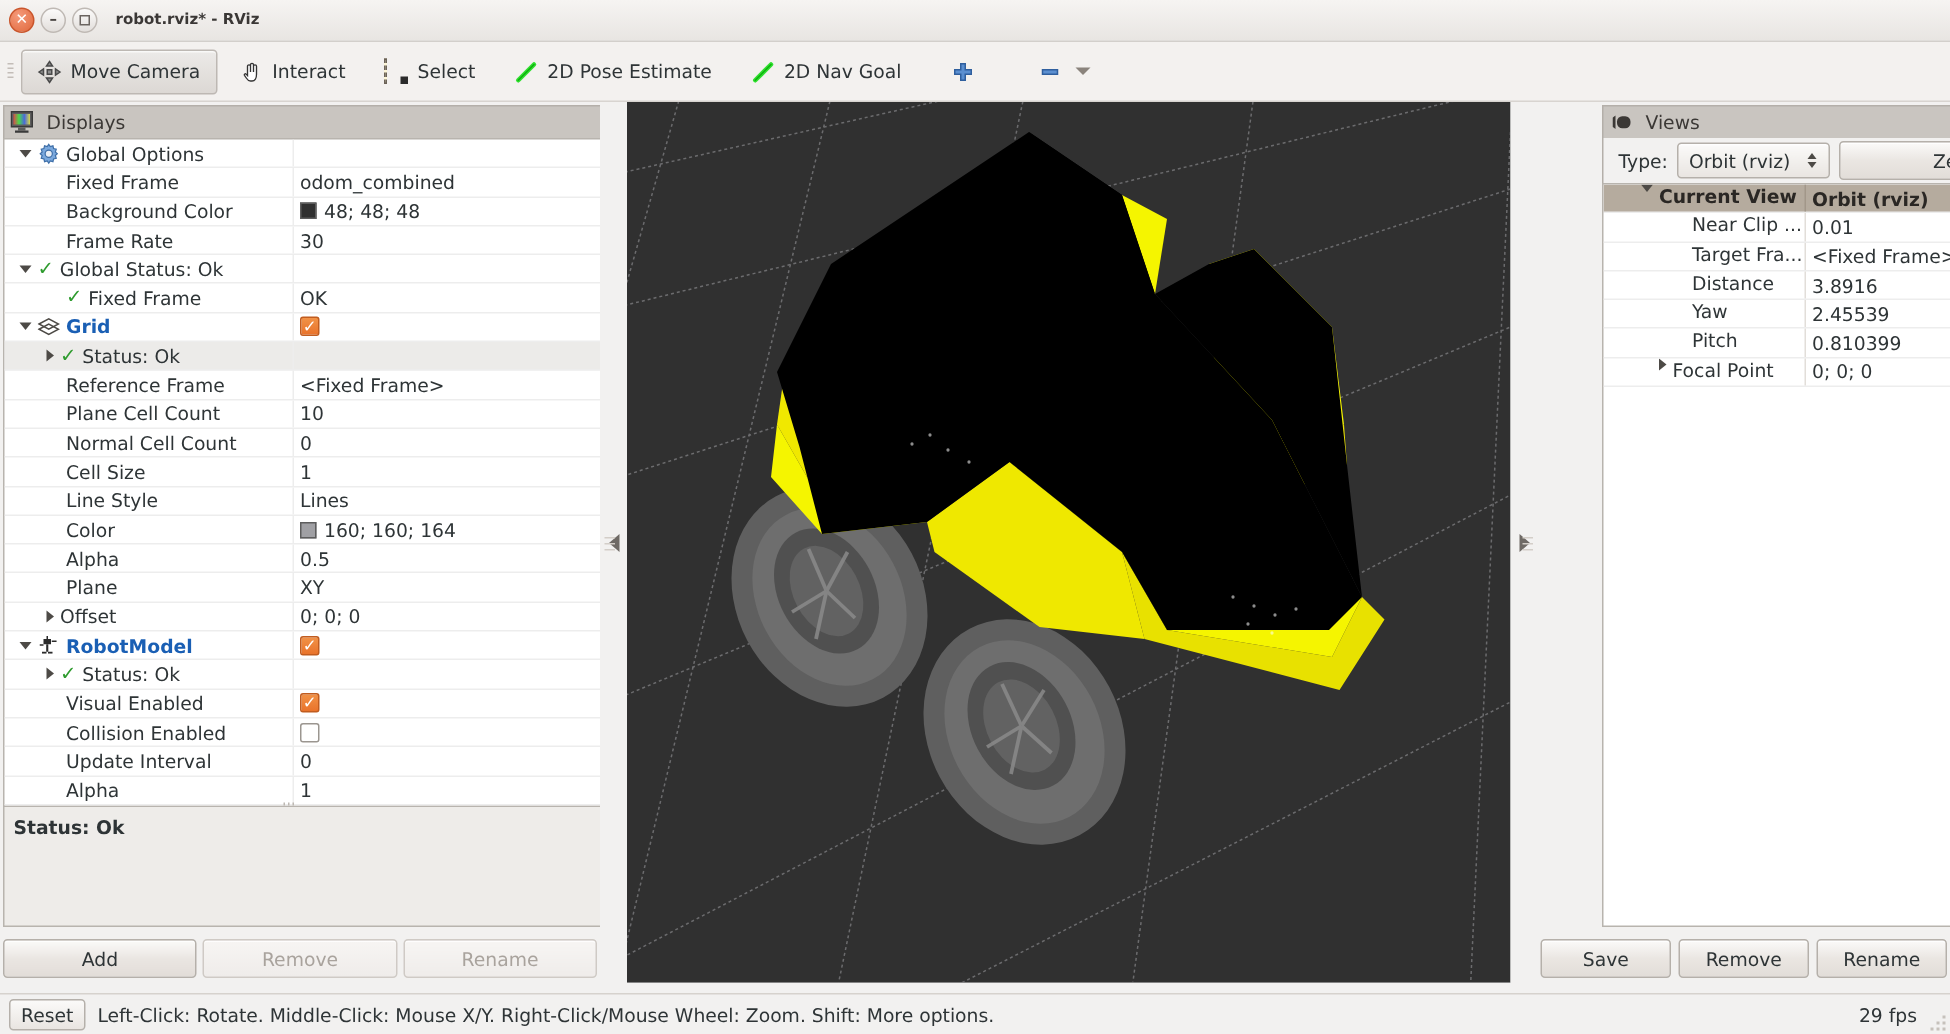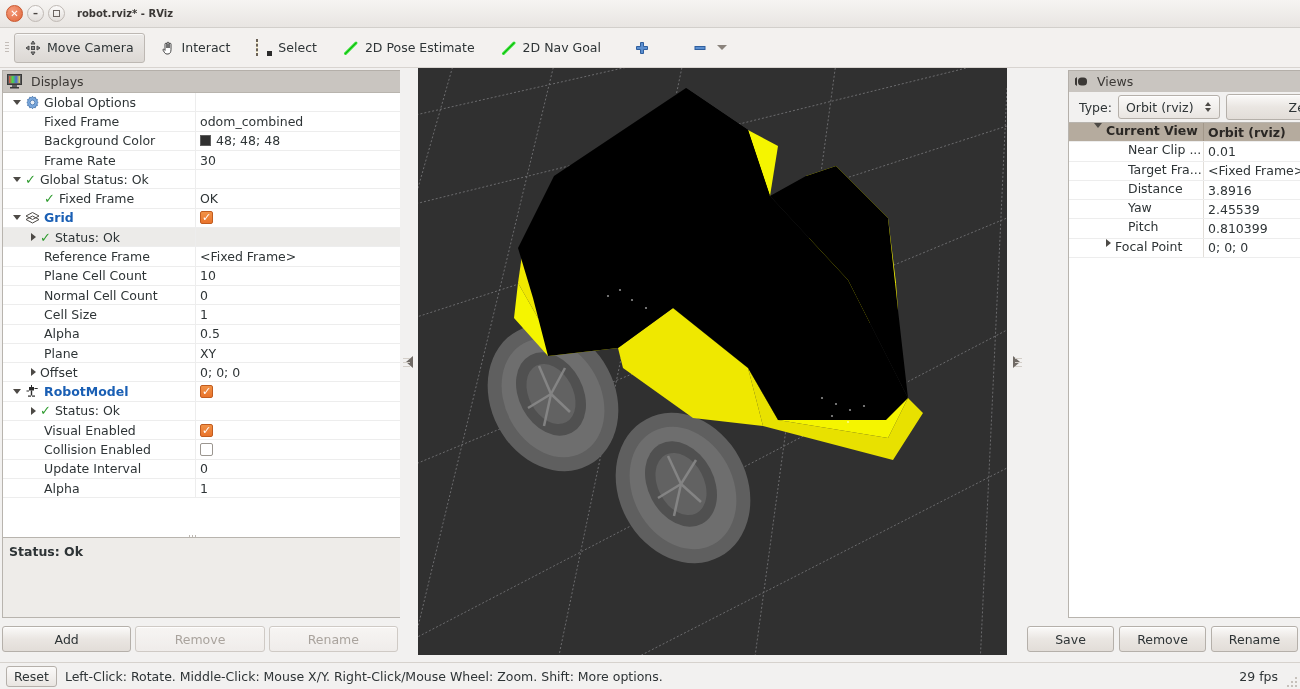--- a/index.html
+++ b/index.html
@@ -449,20 +449,41 @@
               <span class="">Cell Size</span>
             </div>
             <div class="c2">
               <span>1</span>
             </div>
           </div>
           <div class="row">
             <div class="c1">
               <span style="display:inline-block;width:26px;flex:0 0 auto;"></span>
               <span class="tri none"></span>
+              <span class="">Line Style</span>
+            </div>
+            <div class="c2">
+              <span>Lines</span>
+            </div>
+          </div>
+          <div class="row">
+            <div class="c1">
+              <span style="display:inline-block;width:26px;flex:0 0 auto;"></span>
+              <span class="tri none"></span>
+              <span class="">Color</span>
+            </div>
+            <div class="c2">
+              <span class="swatch" style="background:#a0a0a4"></span>
+              <span>160; 160; 164</span>
+            </div>
+          </div>
+          <div class="row">
+            <div class="c1">
+              <span style="display:inline-block;width:26px;flex:0 0 auto;"></span>
+              <span class="tri none"></span>
               <span class="">Alpha</span>
             </div>
             <div class="c2">
               <span>0.5</span>
             </div>
           </div>
           <div class="row">
             <div class="c1">
               <span style="display:inline-block;width:26px;flex:0 0 auto;"></span>
               <span class="tri none"></span>

